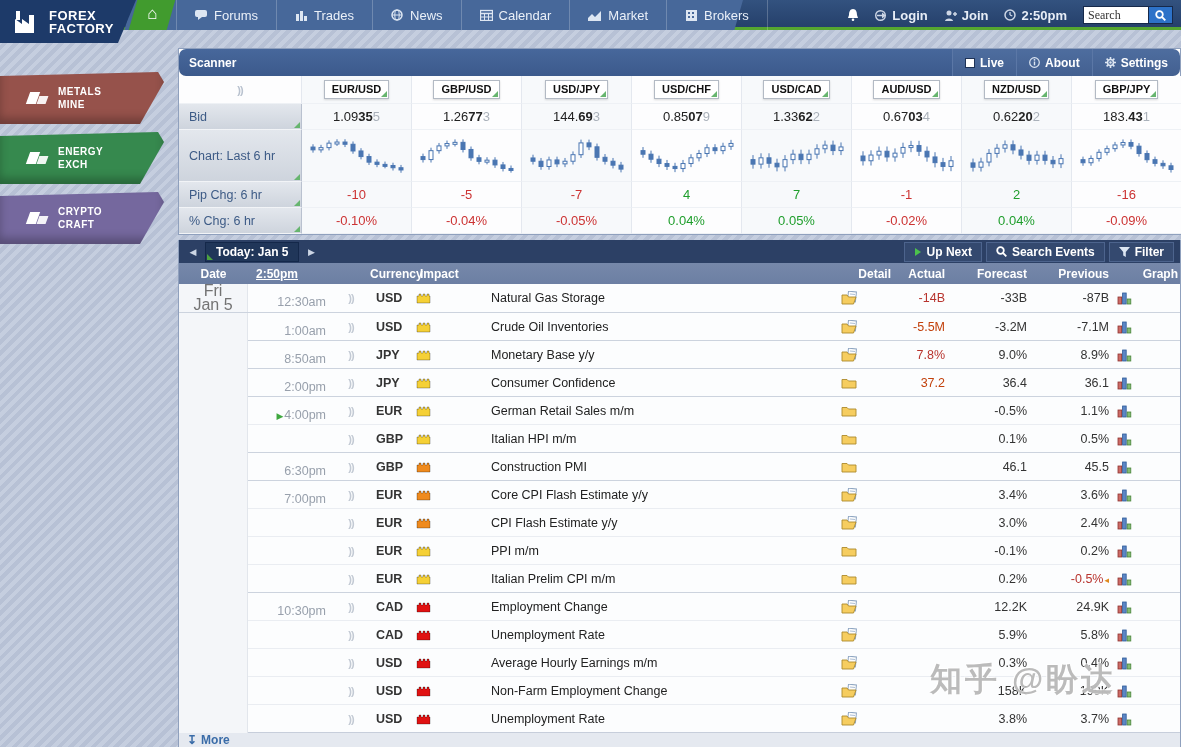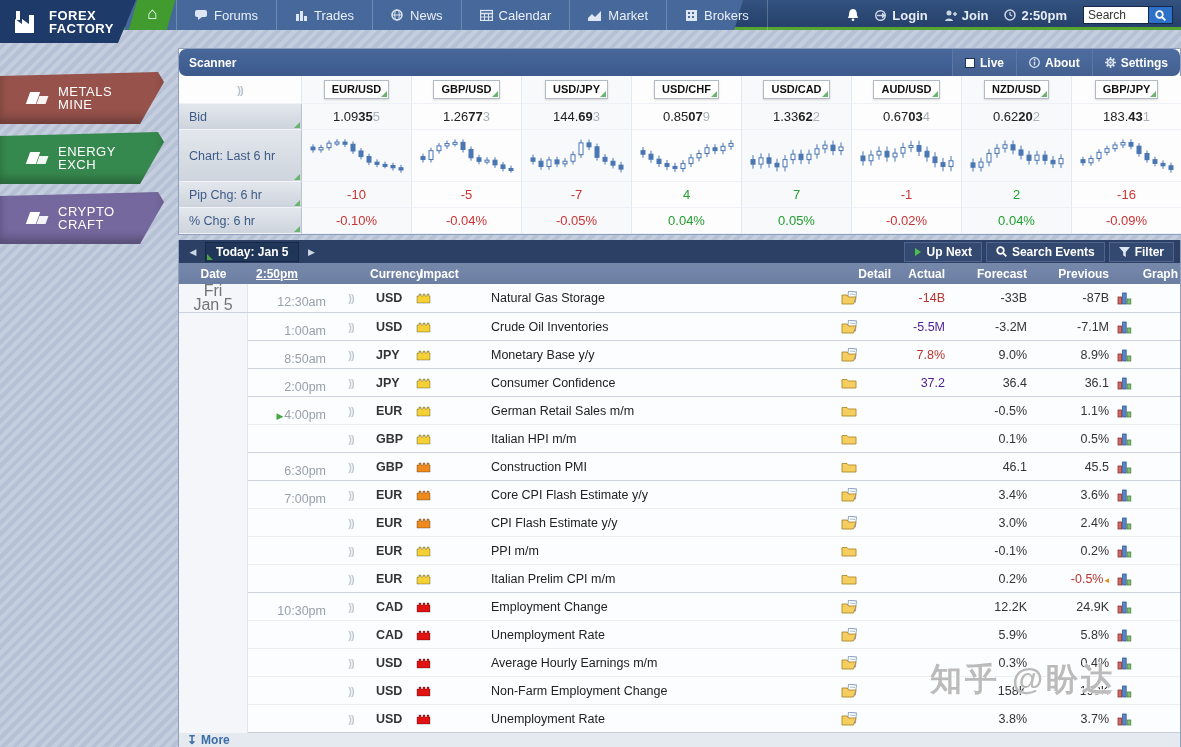--- a/index.html
+++ b/index.html
@@ -18,33 +18,33 @@
     transform:skewX(-16deg); z-index:2; cursor:pointer; }
   .home-glyph { transform:skewX(16deg); display:block; text-align:center; color:#fff; font-size:17px; line-height:28px; }
   .nav-items { position:absolute; left:176px; top:0; height:30px; display:flex; z-index:2; }
   .nav-item { display:flex; align-items:center; gap:6px; padding:0 18px; color:#eaf0f8; font-weight:normal;
     font-size:13px; height:30px; cursor:pointer; border-right:1px solid rgba(255,255,255,.22); }
   .nav-item:first-child { border-left:1px solid rgba(255,255,255,.22); }
   .top-right { position:absolute; right:8px; top:0; height:30px; display:flex; align-items:center; gap:16px; z-index:5; }
   .tr-item { display:flex; align-items:center; gap:5px; color:#e7edf6; font-weight:bold; font-size:13px; cursor:pointer; }
   .searchbox { display:flex; align-items:center; }
   .searchbox input { width:66px; height:18px; border:1px solid #16294a; font-size:12px; padding:0 4px;
-    font-family:Liberation Sans, sans-serif; color:#333; }
+    font-family:Liberation Serif, serif; color:#333; }
   .search-btn { width:24px; height:18px; background:#2d72c8; border:1px solid #16294a; border-left:none;
     display:flex; align-items:center; justify-content:center; cursor:pointer; }
   
   .logo { position:absolute; left:0; top:0; width:136px; height:43px; background:#1d3a69; z-index:10;
     display:flex; align-items:center; gap:7px; padding-left:14px; cursor:pointer;
     clip-path:polygon(0 0,136px 0,118px 43px,0 43px); }
   .logo-text { color:#fff; font-weight:bold; font-size:13px; line-height:13px; letter-spacing:.5px; }
   
   .banner { position:absolute; left:0; width:164px; height:52px; display:flex; align-items:center;
     gap:8px; padding-left:26px; cursor:pointer; clip-path:polygon(0 4px,158px 0,164px 10px,140px 52px,0 52px);
     box-shadow:inset 0 -6px 8px rgba(0,0,0,.25); }
-  .banner .btxt { color:#fff; font-weight:normal; font-size:13px; line-height:13px; letter-spacing:.5px; }
+  .banner .btxt { color:#fff; font-weight:bold; font-size:10px; line-height:13px; letter-spacing:.5px; }
   .bglyph { width:24px; height:18px; position:relative; }
   .bglyph::before, .bglyph::after { content:''; position:absolute; background:#fff; }
   .bglyph::before { left:2px; top:3px; width:10px; height:12px; transform:skewX(-20deg); }
   .bglyph::after { left:12px; top:7px; width:9px; height:8px; transform:skewX(-20deg); opacity:.92; }
   
   .scanner { position:absolute; left:178px; top:48px; width:1003px; background:#fff; z-index:5;
     border:1px solid #8fa0bd; }
   .scan-head { height:27px; background:linear-gradient(#47679b,#3c5a8c); display:flex; align-items:center;
     color:#fff; padding-left:10px; font-size:12px; font-weight:bold;border-radius:7px; }
   .scan-head .spacer { flex:1; }
@@ -93,21 +93,21 @@
   .cell-date { height:28px; background:#f4f6f9; border-right:1px solid #e2e6ec; text-align:center;
     color:#737373; font-size:16px; line-height:14px; overflow:visible; }
   .cell-time { text-align:right; padding-right:6px; color:#98a0ac; font-size:12.5px; white-space:nowrap;margin-top:8px; }
   .cell-time .upnow { color:#3fa83f; font-size:9px; margin-right:1px; }
   .cell-speaker { text-align:center; color:#c3cad4; font-weight:bold; font-size:11px; letter-spacing:-1px; cursor:pointer; }
   .cell-cur { padding-left:6px; color:#333; font-weight:bold; font-size:12.5px; }
   .cell-impact { text-align:center; }
   .cell-event { padding-left:27px; color:#222; font-size:12.5px; cursor:pointer; }
   .cell-detail { text-align:center; cursor:pointer; }
   .cell-num { text-align:right; padding-right:8px; font-size:12.5px; color:#333; }
-  .val-red { color:#b8342e; } .val-green { color:#4c1d95; }
+  .val-red { color:#b8342e; } .val-green { color:#c2410c; }
   .rev-mark { color:#e08a1e; font-size:9px; margin-left:1px; }
   .cell-graph { text-align:center; cursor:pointer; }
   .cal-foot { height:15px; background:#e5e9f0; border-top:1px solid #c7cedb; display:flex; align-items:center;
     padding-left:8px; }
   .more-link { color:#3a6ca8; font-size:12px; font-weight:bold; cursor:pointer; display:flex; gap:4px; align-items:center; }
   
   .watermark { position:absolute; left:930px; top:658px; z-index:40; font-size:32px; font-weight:bold;
     color:rgba(120,120,120,.5); letter-spacing:3px; pointer-events:none;
     text-shadow:1px 1px 0 rgba(255,255,255,.9), -1px -1px 0 rgba(255,255,255,.9); }
   svg { display:block; }

